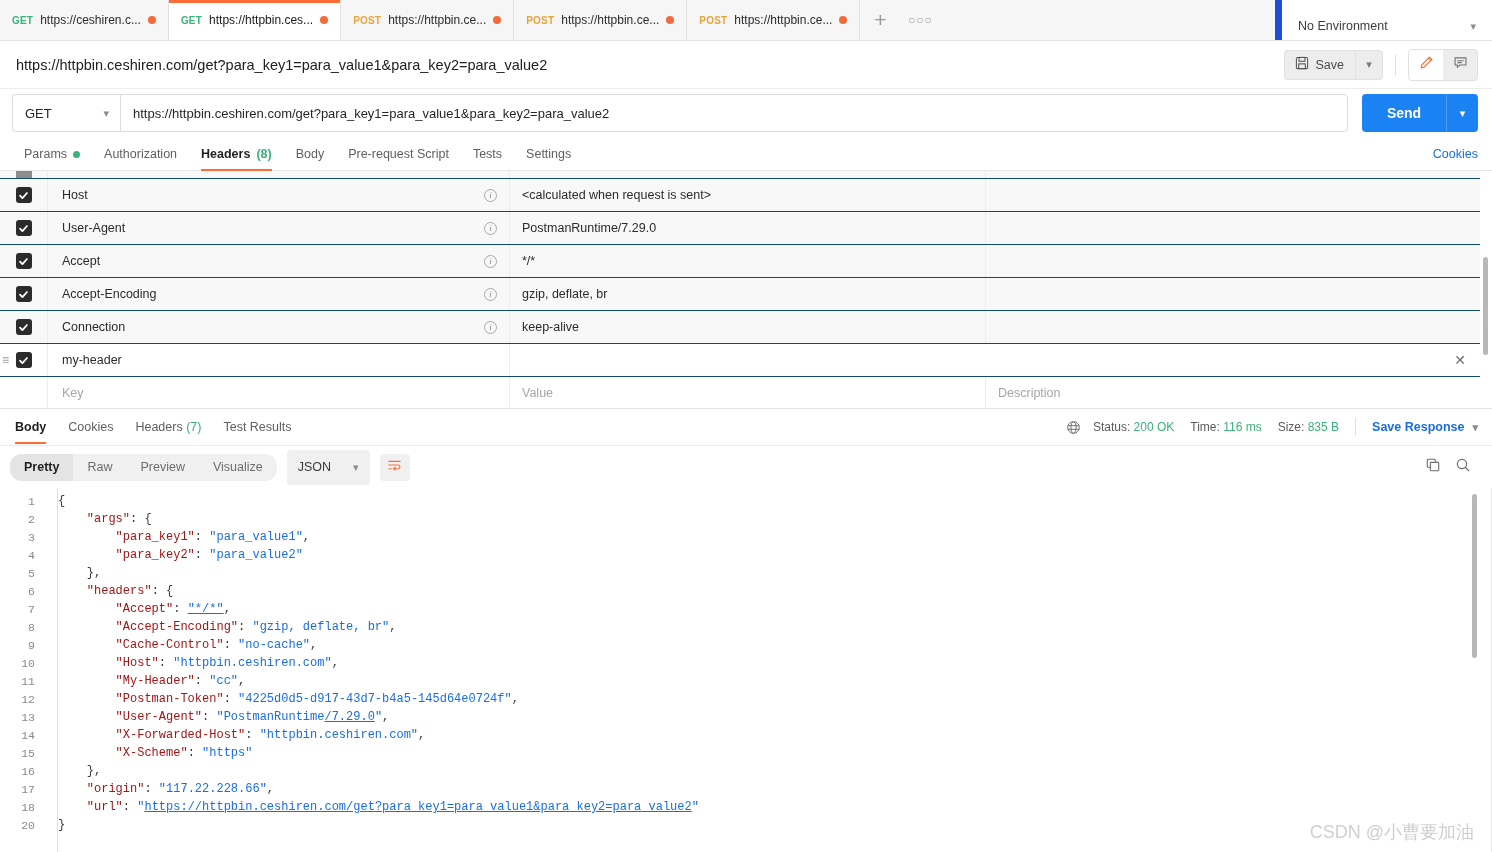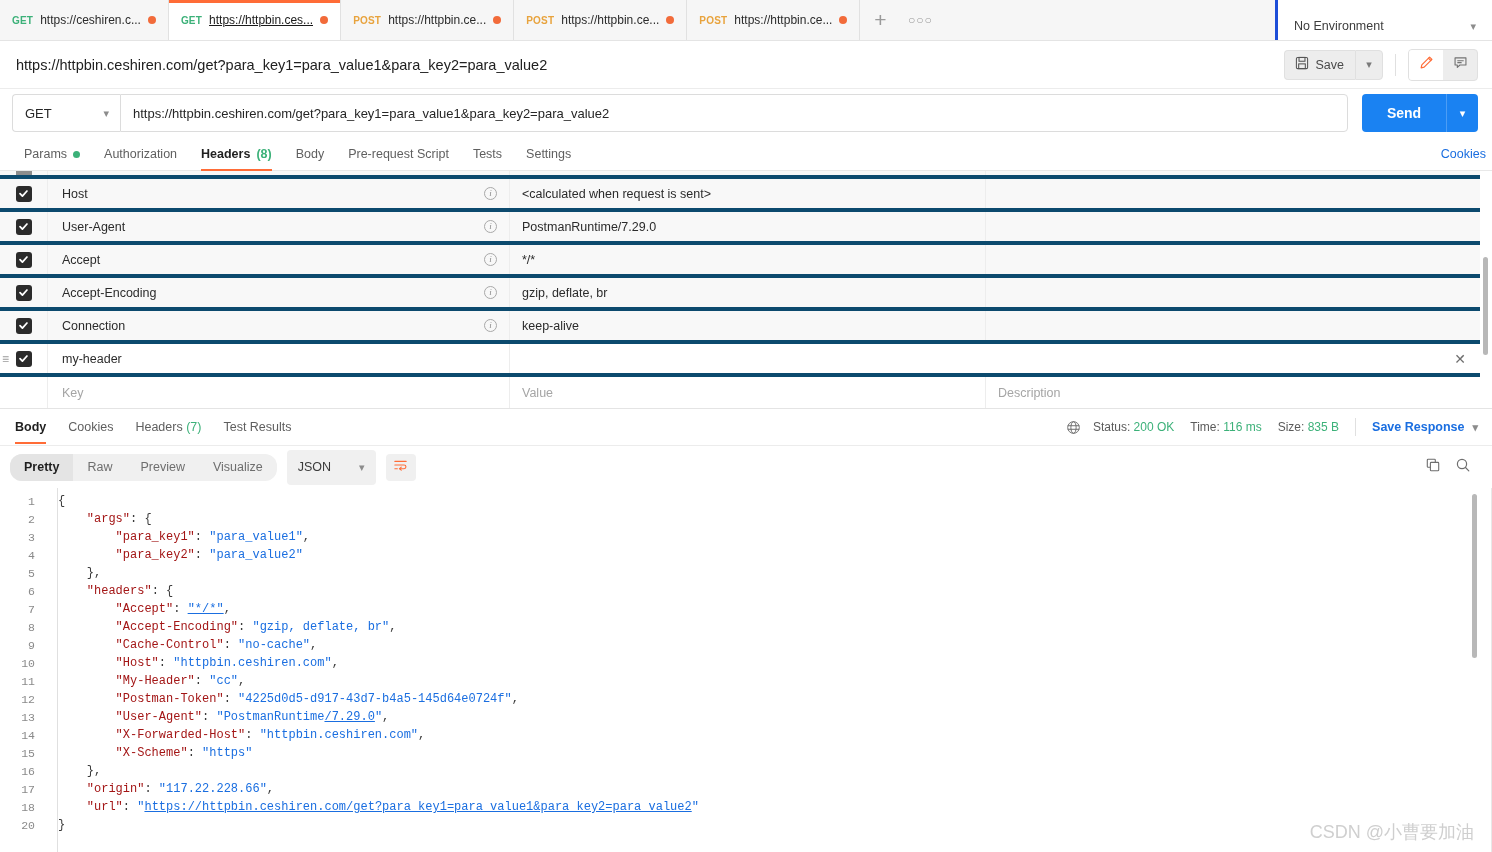--- a/index.html
+++ b/index.html
@@ -37,33 +37,33 @@
   }
   .tab-method {
     font-size: 10px; font-weight: 700; letter-spacing: .2px;
   }
   .m-get { color:#3cb179; }
   .m-post { color:#e8a33d; }
   .tab-title {
     font-size: 12px; color:#2b2b2b;
     max-width: 112px; overflow:hidden; text-overflow:ellipsis; white-space:nowrap;
   }
-  .tab.active .tab-title { color:#1a1a1a;text-decoration:underline; }
+  .tab.active .tab-title { color:#1a1a1a; }
   .tab-dot { width: 8px; height: 8px; border-radius: 50%; background: #f26b3a; flex:none; }
   .tab-add, .tab-more {
     display:flex; align-items:center; justify-content:center;
     color:#8a8a8a; cursor:pointer;
   }
   .tab-add { width: 40px; font-size: 21px; font-weight: 300; color:#9a9a9a; }
   .tab-more { width: 40px; font-size: 12px; letter-spacing:1px; color:#9a9a9a; }
   .tabbar-spacer { flex: 1 1 auto; }
   .env-select {
     width: 217px; min-width:217px;
     background:#fff;
-    border-left: 3px solid #1d4ed8;
+    border-left: 7px solid #1d4ed8;
     display:flex; align-items:center; justify-content:space-between;
     padding: 12px 16px 0 16px;
     font-size: 12.5px; color:#3d3d3d;
     cursor:pointer;
   }
   .chev { color:#8c8c8c; font-size: 11px; }
 
   
   .titlebar {
     height: 48px; min-height:48px;
@@ -135,21 +135,21 @@
     border-radius:0 4px 4px 0;
     border-left:1px solid #4c9df5;
     display:flex;align-items:center;justify-content:center;
     font-size: 11px; cursor:pointer;
   }
 
   
   .reqtabs {
     height: 34px; min-height:34px;
     display:flex; align-items:flex-end;
-    padding: 0 6px 0 12px;
+    padding: 0 14px 0 12px;
     border-bottom: 1px solid #e8e8e8;
     background:#fff;
     position:relative;
   }
   .rtab {
     position:relative;
     font-size: 12.5px; color:#5f5f5f;
     padding: 0 12px 9px 12px;
     cursor:pointer;
     display:flex; align-items:center; gap:6px;
@@ -169,21 +169,21 @@
     position:relative;
     height: 238px; min-height:238px;
     overflow:hidden;
     border-bottom:1px solid #e4e4e4;
     background:#fff;
   }
   .htable { width: 1480px; }
   .hrow {
     display:flex; align-items:stretch;
     height: 33px;
-    border-bottom: 4px solid #0c4a6e;
+    border-bottom: 1px solid #0c4a6e;
     background:#f8f8f8;
     position:relative;
   }
   .hrow.clipped { height: 8px; overflow:hidden; }
   .hrow.blank { background:#fff; border-bottom:1px solid #ededed; }
   .hrow.activerow { background:#fff; }
   .c-check {
     width: 48px; display:flex; align-items:center; justify-content:center;
     border-right:1px solid #ededed; position:relative;
   }
@@ -276,21 +276,21 @@
     display:flex; background:#f0f0f0; border-radius:12px; overflow:hidden; height:27px;
   }
   .seg-item {
     padding: 0 14px; display:flex; align-items:center;
     font-size:12.5px; color:#6e6e6e; cursor:pointer;
   }
   .seg-item.active { background:#e4e4e4; color:#1f1f1f; font-weight:700; }
   .fmt-box {
     margin-left: 10px; height:35px;
     background:#f0f0f0; border-radius:4px;
-    display:flex; align-items:center; gap:28px;
+    display:flex; align-items:center; gap:22px;
     padding: 0 11px;
     font-size:12.5px; color:#3b3b3b; cursor:pointer;
   }
   .wrap-box {
     margin-left: 10px; width:30px; height:27px;
     background:#f0f0f0; border-radius:4px;
     display:flex; align-items:center; justify-content:center; cursor:pointer;
   }
   .viewbar-spacer{flex:1;}
   .vb-icon { width:30px;height:27px;display:flex;align-items:center;justify-content:center;cursor:pointer;color:#6e6e6e;}

